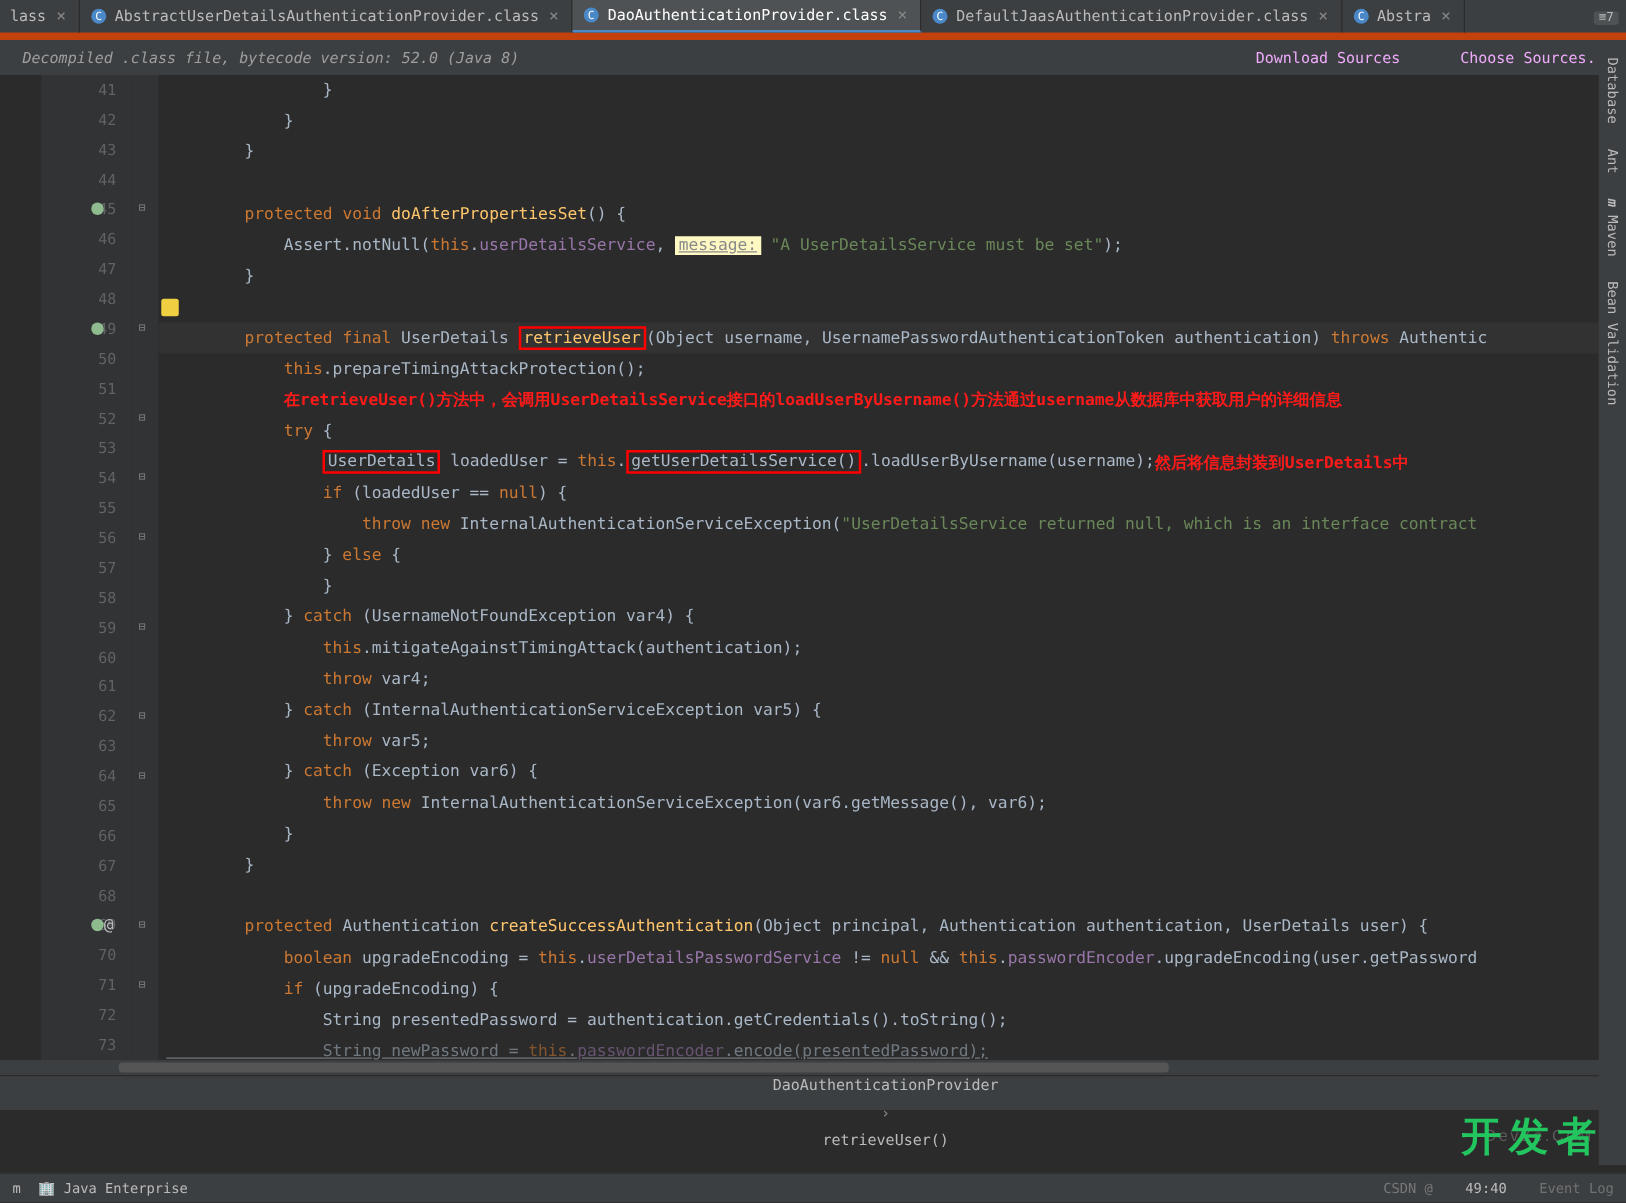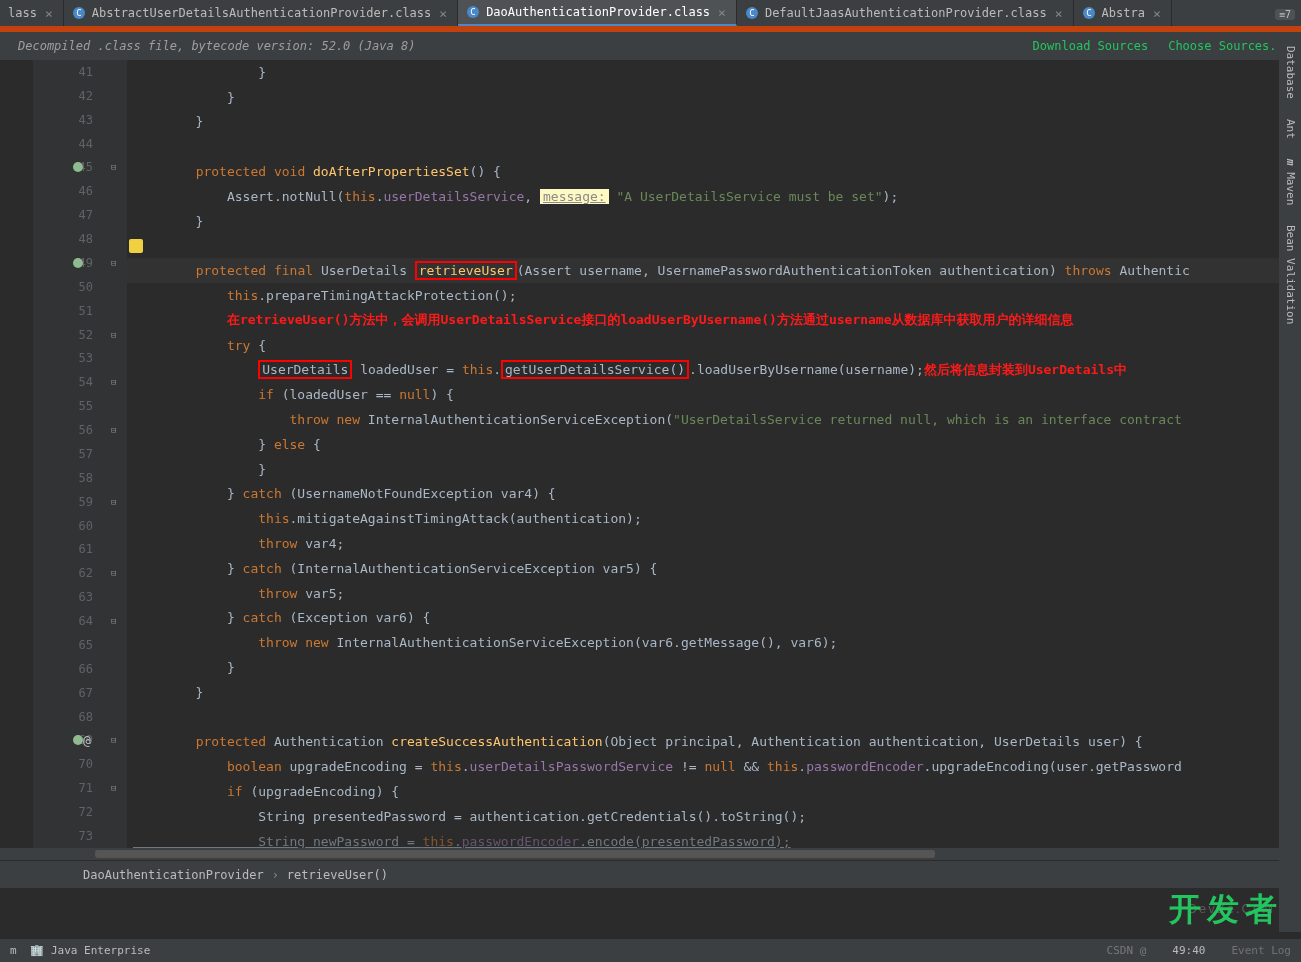--- a/index.html
+++ b/index.html
@@ -4,42 +4,42 @@
 <style>
 * { margin: 0; padding: 0; box-sizing: border-box; }
 body { background: #2b2b2b; color: #a9b7c6; font-family: 'Consolas', 'Monaco', monospace; font-size: 13px; width: 1301px; height: 962px; overflow: hidden; position: relative; }
 .tabs-bar { height: 32px; background: #3c3f41; display: flex; align-items: stretch; border-bottom: 6px solid #c2410c; }
 .tab { display: flex; align-items: center; padding: 0 8px; gap: 6px; border-right: 1px solid #2b2b2b; cursor: pointer; color: #bbbbbb; font-size: 12px; white-space: nowrap; }
 .tab.active { background: #4e5254; color: #ffffff; border-bottom: 2px solid #4a88c7; }
 .tab-close { color: #888; font-size: 13px; padding: 0 2px; }
 .secondary-bar { height: 28px; background: #3c3f41; display: flex; align-items: center; justify-content: space-between; padding: 0 10px 0 18px; color: #bbbbbb; font-size: 12px; }
 .secondary-left { font-style: italic; color: #9e9e9e; }
 .secondary-right { display: flex; gap: 20px; }
-.link-text { color: #22c55e; cursor: pointer; }
+.link-text { color: #f0abfc; cursor: pointer; margin-left: 28px; }
 .editor-wrap { display: flex; height: 788px; position: relative; padding-left: 33px; }
 .gutter { width: 72px; background: #313335; display: flex; flex-direction: column; user-select: none; }
 .gutter-row { height: 24.8px; display: flex; align-items: center; justify-content: flex-end; padding-right: 12px; color: #606366; font-size: 12px; position: relative; }
 .gutter-row .marker { position: absolute; left: 40px; width: 10px; height: 10px; border-radius: 5px; }
 .marker.o { background: #8fbc8f; }
 .marker.at { color: #bbb; font-size: 13px; left: 50px; top: 4px; }
 .fold-gutter { width: 22px; background: #313335; display: flex; flex-direction: column; }
 .fold-row { height: 24.8px; display: flex; align-items: center; justify-content: center; }
 .fold-icon { width: 10px; height: 10px; color: #888; font-size: 9px; }
 .code-area { flex: 1; background: #2b2b2b; overflow: hidden; position: relative; }
 .code-line { height: 24.8px; display: flex; align-items: center; white-space: pre; padding-left: 6px; position: relative; }
 .kw { color: #cc7832; }
 .method { color: #ffc66d; }
 .str { color: #6a8759; }
 .param { color: #8a8a8a; }
 .field { color: #9876aa; }
 .comment-red { color: #ff1a1a; font-weight: bold; }
 .red-box { border: 2px solid #ff0000; padding: 0 2px; }
 .bulb { width: 14px; height: 14px; background: #f0d040; border-radius: 2px; display: inline-block; position: absolute; left: 2px; }
 .caret-line { background: #323232; }
-.breadcrumb { height: 28px; background: #3c3f41; display: flex; align-items: center; padding-left: 83px; color: #bbbbbb; font-size: 12px; gap: 8px; border-top: 1px solid #2b2b2b; }
+.breadcrumb { height: 28px; background: #3c3f41; display: flex; align-items: center; padding-left: 116px; color: #bbbbbb; font-size: 12px; gap: 8px; border-top: 1px solid #2b2b2b; flex-direction: column; }
 .breadcrumb .sep { color: #888; }
 .status-bar { height: 24px; background: #3c3f41; display: flex; align-items: center; justify-content: space-between; padding: 0 10px; color: #bbbbbb; font-size: 11px; border-top: 1px solid #2b2b2b; position: absolute; bottom: 0; width: 100%; }
 .status-left { display: flex; gap: 14px; align-items: center; }
 .status-right { display: flex; gap: 26px; align-items: center; }
 .right-panel { position: absolute; right: 0; top: 32px; width: 22px; height: 900px; background: #3c3f41; display: flex; flex-direction: column; align-items: center; gap: 8px; padding-top: 8px; }
 .right-tab { writing-mode: vertical-rl; font-size: 11px; color: #bbbbbb; padding: 6px 2px; cursor: pointer; }
 .problems-badge { background: #4e5254; color: #bbb; padding: 0 4px; border-radius: 3px; font-size: 10px; }
 .watermark { position: absolute; right: 18px; bottom: 30px; z-index: 5; }
 .watermark-big { color: #22c55e; font-size: 32px; font-weight: bold; letter-spacing: 6px; font-family: 'SimHei', sans-serif; }
 .watermark-small { color: rgba(180,180,180,0.35); font-size: 13px; font-family: Arial; position: absolute; right: 26px; bottom: 46px; letter-spacing: 2px; }
@@ -192,21 +192,21 @@
     </div>
   <div class="code-area" id="codearea">
       <div class="code-line">                }</div>
       <div class="code-line">            }</div>
       <div class="code-line">        }</div>
       <div class="code-line"></div>
       <div class="code-line"><span>        </span><span class="kw">protected </span><span class="kw">void </span><span class="method">doAfterPropertiesSet</span><span>() {</span></div>
       <div class="code-line"><span>            </span><span>Assert.notNull(</span><span class="kw">this</span><span>.</span><span class="field">userDetailsService</span><span>, </span><span class="param" style="background: #fef9c3; padding: 0px 3px; text-decoration: underline;">message:</span><span class="str"> "A UserDetailsService must be set"</span><span>);</span></div>
       <div class="code-line">        }</div>
       <div class="code-line"><span class="bulb"></span></div>
-      <div class="code-line caret-line"><span>        </span><span class="kw">protected </span><span class="kw">final </span><span>UserDetails </span><span class="method red-box">retrieveUser</span><span>(Assert username, UsernamePasswordAuthenticationToken authentication) </span><span class="kw">throws </span><span>Authentic</span></div>
+      <div class="code-line caret-line"><span>        </span><span class="kw">protected </span><span class="kw">final </span><span>UserDetails </span><span class="method red-box">retrieveUser</span><span>(Object username, UsernamePasswordAuthenticationToken authentication) </span><span class="kw">throws </span><span>Authentic</span></div>
       <div class="code-line"><span>            </span><span class="kw">this</span><span>.prepareTimingAttackProtection();</span></div>
       <div class="code-line"><span>            </span><span class="comment-red">在retrieveUser()方法中，会调用UserDetailsService接口的loadUserByUsername()方法通过username从数据库中获取用户的详细信息</span></div>
       <div class="code-line"><span>            </span><span class="kw">try </span><span>{</span></div>
       <div class="code-line"><span>                </span><span class="red-box">UserDetails</span><span> loadedUser = </span><span class="kw">this</span><span>.</span><span class="red-box">getUserDetailsService()</span><span>.loadUserByUsername(username);</span><span class="comment-red">然后将信息封装到UserDetails中</span></div>
       <div class="code-line"><span>                </span><span class="kw">if </span><span>(loadedUser == </span><span class="kw">null</span><span>) {</span></div>
       <div class="code-line"><span>                    </span><span class="kw">throw new </span><span>InternalAuthenticationServiceException(</span><span class="str">"UserDetailsService returned null, which is an interface contract</span></div>
       <div class="code-line"><span>                } </span><span class="kw">else </span><span>{</span></div>
       <div class="code-line">                }</div>
       <div class="code-line"><span>            } </span><span class="kw">catch </span><span>(UsernameNotFoundException var4) {</span></div>
       <div class="code-line"><span>                </span><span class="kw">this</span><span>.mitigateAgainstTimingAttack(authentication);</span></div>

